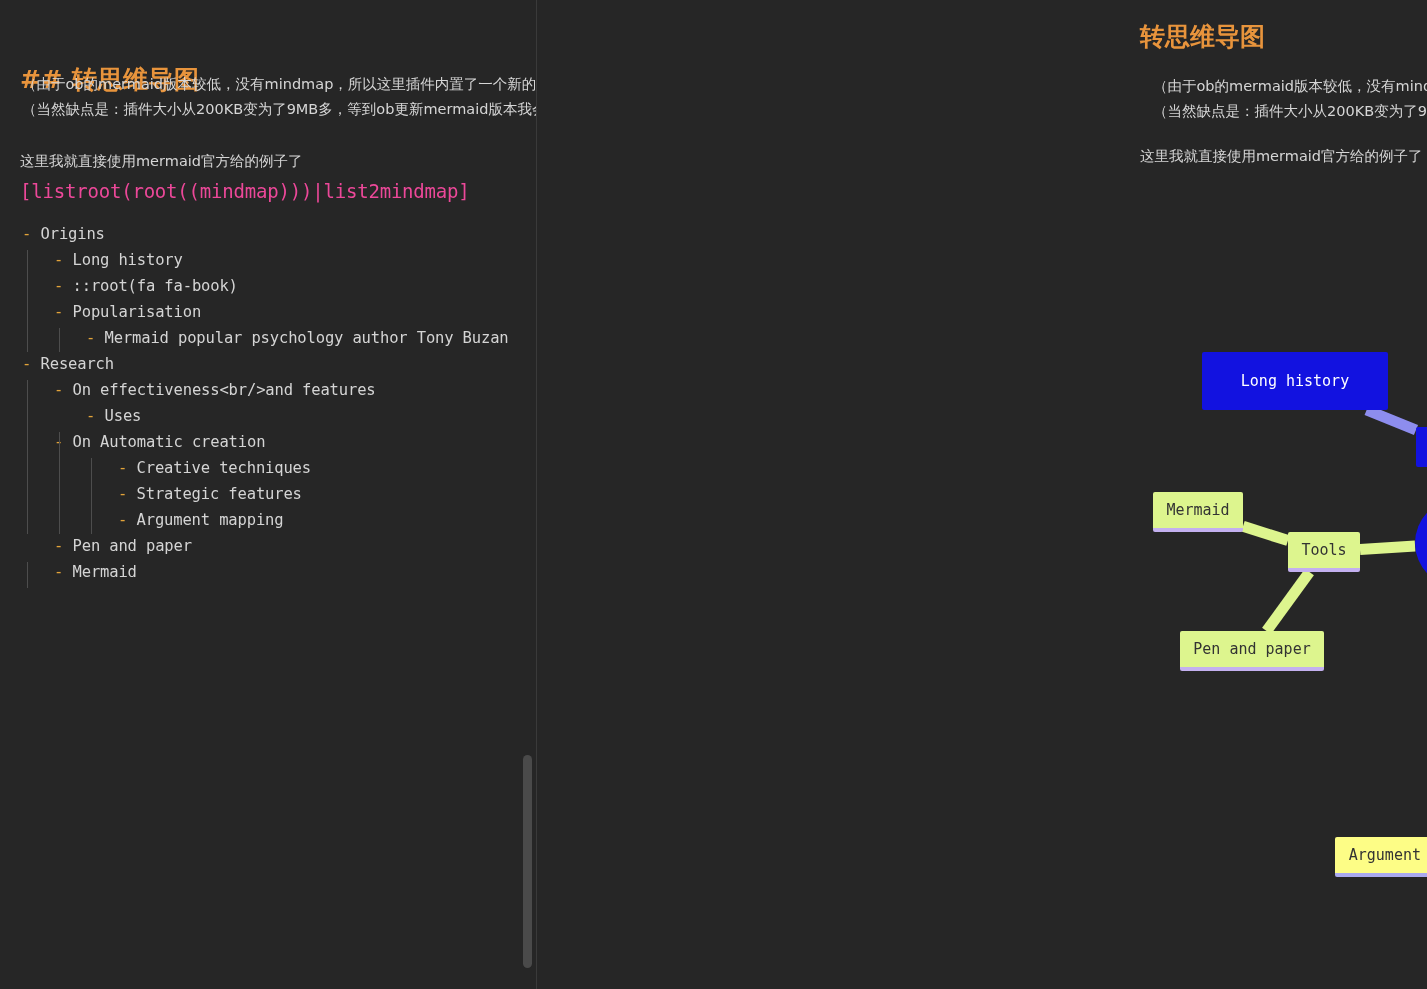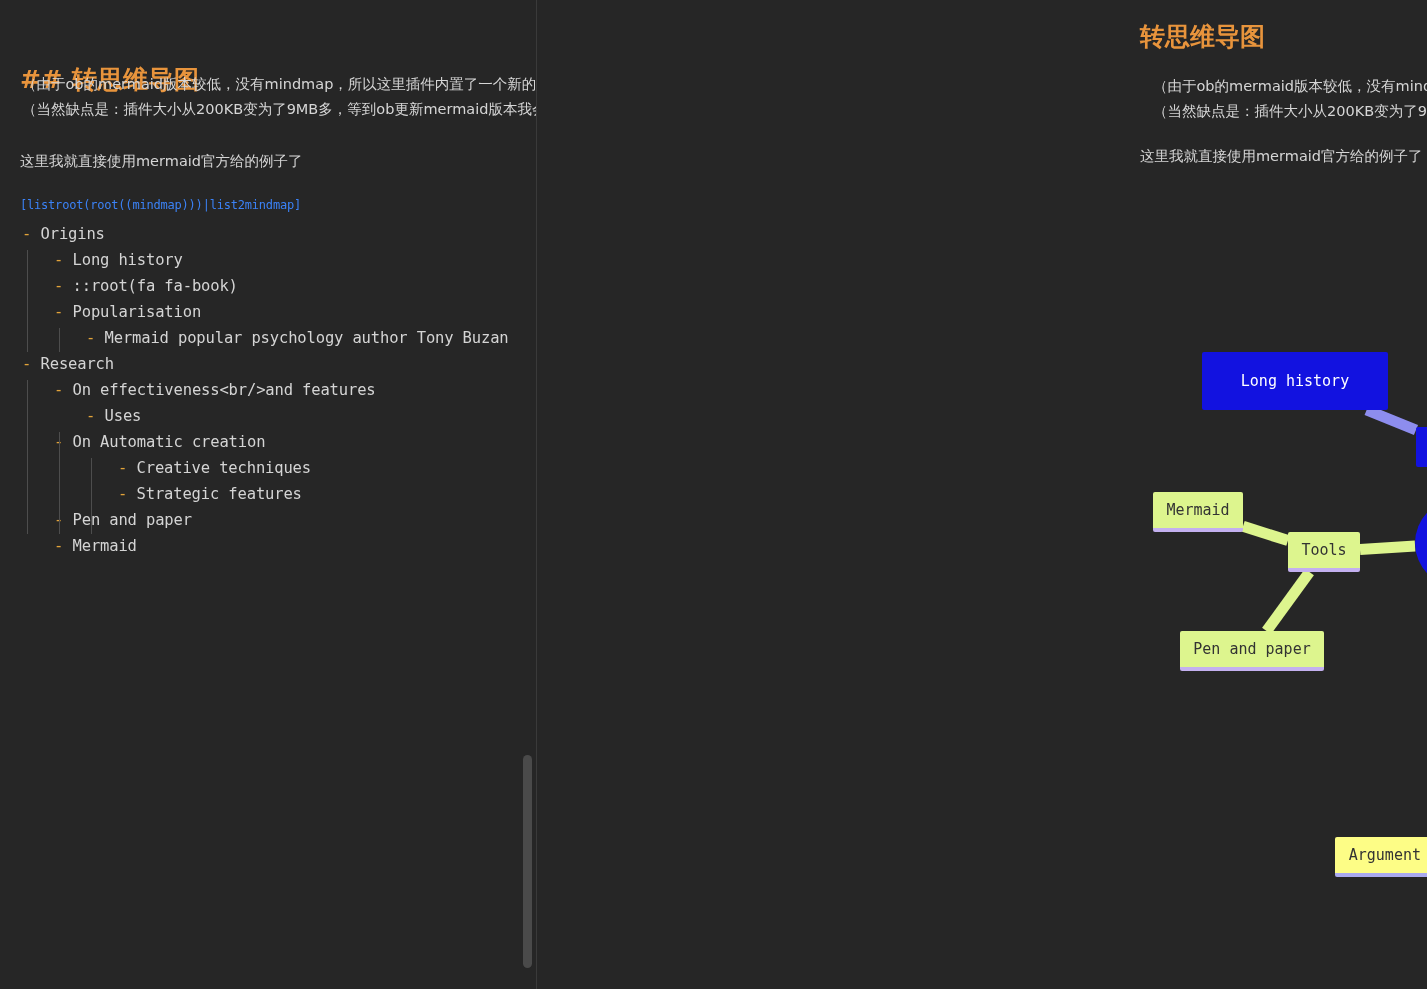--- a/index.html
+++ b/index.html
@@ -88,24 +88,24 @@
     left: 20px; top: 150px;
     font-family: "DejaVu Sans", "Liberation Sans", sans-serif;
     font-size: 14.5px;
     line-height: 22px;
     color: #d6d6d6;
     white-space: nowrap;
   }
 
   .code-head {
     position: absolute;
-    left: 20px; top: 198px;
-    font-family: "DejaVu Sans Mono", "Liberation Mono", monospace;
-    font-size: 12px;
-    color: #3b82f6;
+    left: 20px; top: 180px;
+    font-family: "DejaVu Sans Mono", "Liberation Mono", monospace;
+    font-size: 19px;
+    color: #ec4899;
     white-space: nowrap;
     letter-spacing: -0.2px;
   }
 
   .list-area {
     position: absolute;
     left: 0px; top: 224px;
     width: 644px;
     overflow: hidden;
   }
@@ -239,20 +239,21 @@
           <div class="list-row"><span class="bullet" style="margin-left: 54px;">-</span><span class="txt"> Long history</span></div>
           <div class="list-row"><span class="bullet" style="margin-left: 54px;">-</span><span class="txt"> ::root(fa fa-book)</span></div>
           <div class="list-row"><span class="bullet" style="margin-left: 54px;">-</span><span class="txt"> Popularisation</span></div>
           <div class="list-row"><span class="bullet" style="margin-left: 86px;">-</span><span class="txt"> Mermaid popular psychology author Tony Buzan</span></div>
           <div class="list-row"><span class="bullet" style="margin-left: 22px;">-</span><span class="txt"> Research</span></div>
           <div class="list-row"><span class="bullet" style="margin-left: 54px;">-</span><span class="txt"> On effectiveness&lt;br/&gt;and features</span></div>
           <div class="list-row"><span class="bullet" style="margin-left: 86px;">-</span><span class="txt"> Uses</span></div>
           <div class="list-row"><span class="bullet" style="margin-left: 54px;">-</span><span class="txt"> On Automatic creation</span></div>
           <div class="list-row"><span class="bullet" style="margin-left: 118px;">-</span><span class="txt"> Creative techniques</span></div>
           <div class="list-row"><span class="bullet" style="margin-left: 118px;">-</span><span class="txt"> Strategic features</span></div>
+          <div class="list-row"><span class="bullet" style="margin-left: 118px;">-</span><span class="txt"> Argument mapping</span></div>
           <div class="list-row"><span class="bullet" style="margin-left: 54px;">-</span><span class="txt"> Pen and paper</span></div>
           <div class="list-row"><span class="bullet" style="margin-left: 54px;">-</span><span class="txt"> Mermaid</span></div>
           <div class="guide" style="left: 27px; top: 26px; height: 102px; bottom: auto;"></div>
           <div class="guide" style="left: 27px; top: 156px; height: 154px; bottom: auto;"></div>
           <div class="guide" style="left: 27px; top: 338px; height: 50px; bottom: auto;"></div>
           <div class="guide" style="left: 59px; top: 104px; height: 24px; bottom: auto;"></div>
           <div class="guide" style="left: 59px; top: 208px; height: 102px; bottom: auto;"></div>
           <div class="guide" style="left: 91px; top: 234px; height: 76px; bottom: auto;"></div>
         </div>
     </div>

